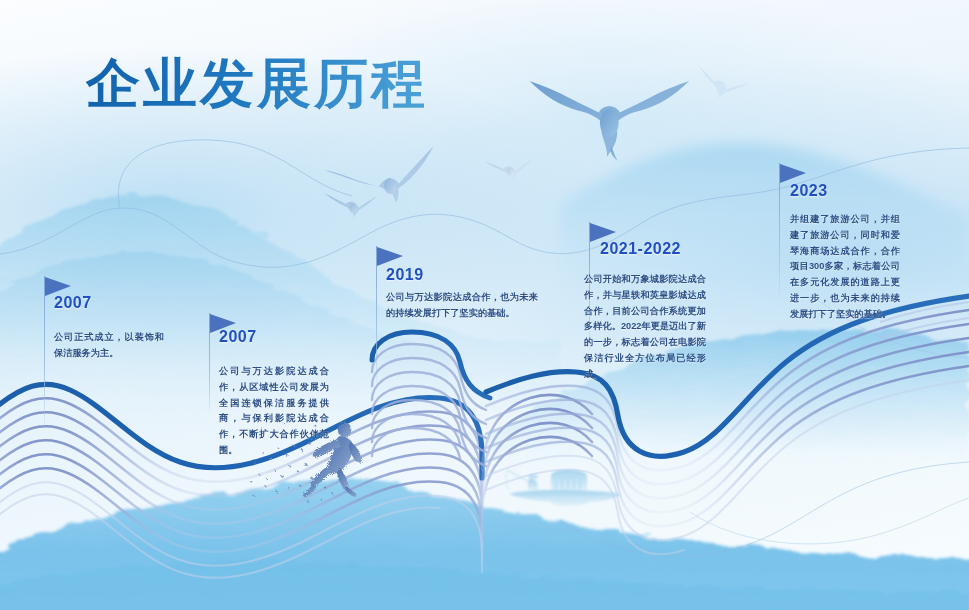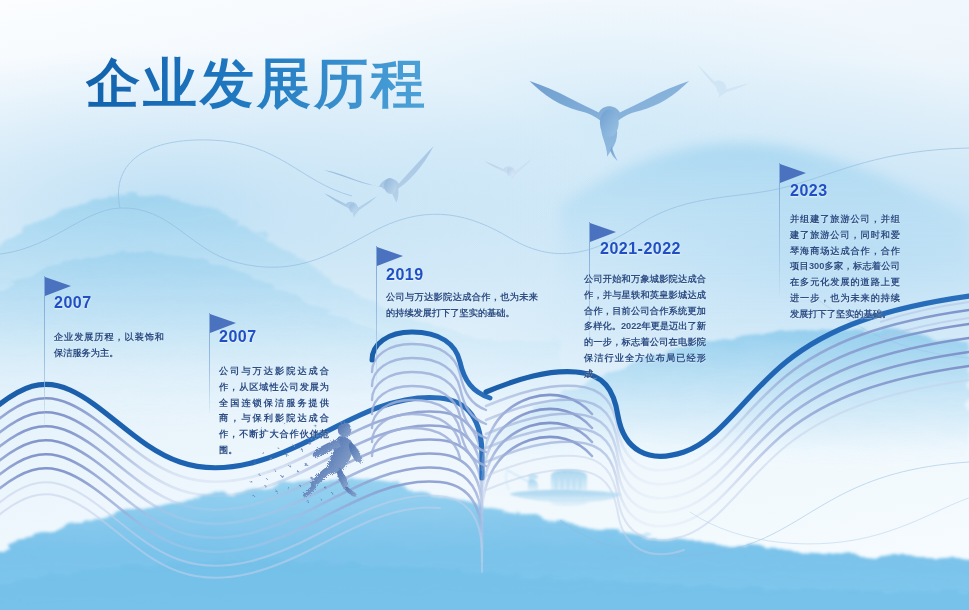--- a/index.html
+++ b/index.html
@@ -378,21 +378,21 @@
 
   <div id="title">企业发展历程</div>
 
   <div id="milestones">
       <div class="milestone">
         <div class="pole" style="left: 44px; top: 276px; height: 152px;"></div>
         <div class="flag" style="left: 44px; top: 276px;"><svg width="30" height="22" viewBox="0 0 30 22">
             <path d="M1,1 L27,10 L1,20 Z" fill="#4a72be"></path>
           </svg></div>
         <div class="year" style="left: 54px; top: 294px;">2007</div>
-        <div class="desc" style="left: 54px; top: 330px; width: 110px;">企业发展历程，以装饰和保洁服务为主。</div>
+        <div class="desc" style="left: 54px; top: 330px; width: 110px;">公司正式成立，以装饰和保洁服务为主。</div>
       </div>
       <div class="milestone">
         <div class="pole" style="left: 209px; top: 313px; height: 100px;"></div>
         <div class="flag" style="left: 209px; top: 313px;"><svg width="30" height="22" viewBox="0 0 30 22">
             <path d="M1,1 L27,10 L1,20 Z" fill="#4a72be"></path>
           </svg></div>
         <div class="year" style="left: 219px; top: 328px;">2007</div>
         <div class="desc" style="left: 219px; top: 364px; width: 110px;">公司与万达影院达成合作，从区域性公司发展为全国连锁保洁服务提供商，与保利影院达成合作，不断扩大合作伙伴范围。</div>
       </div>
       <div class="milestone">

